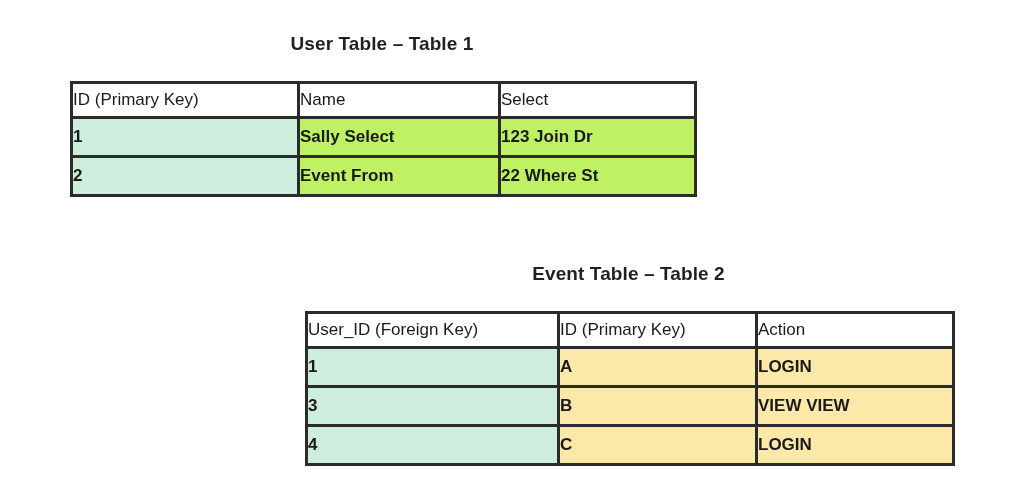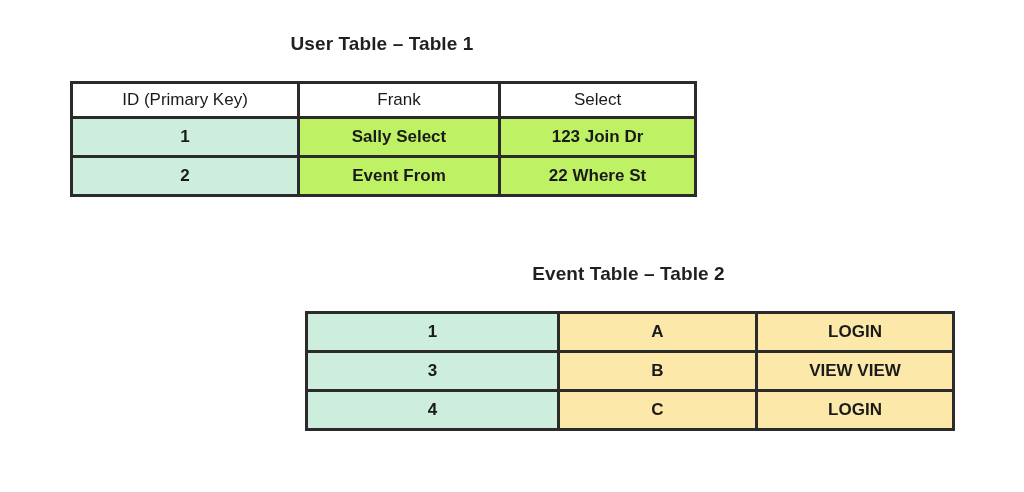--- a/index.html
+++ b/index.html
@@ -37,21 +37,20 @@
   
   .db-table {
     position: absolute;
     border-collapse: collapse;
     table-layout: fixed;
     border: 3px solid #2b2b2b;
     background: #ffffff;
   }
   .db-table td {
     border: 3px solid #2b2b2b;
-    text-align: center;
     vertical-align: middle;
     font-size: 17px;
     padding: 0;
     line-height: 1.1;
   }
   .db-table .hdr {
     background: #ffffff;
     font-weight: normal;
     height: 32px;
     font-size: 17px;
@@ -88,21 +87,21 @@
 
   <table class="db-table" id="user-table">
     <colgroup>
       <col class="c0">
         <col class="c1">
         <col class="c2">
     </colgroup>
     <tbody>
       <tr>
         <td class="hdr">ID (Primary Key)</td>
-        <td class="hdr">Frank</td>
+        <td class="hdr">Name</td>
         <td class="hdr">Select</td>
       </tr>
       <tr>
         <td class="cell fill-green">1</td>
         <td class="cell fill-blue">Sally Select</td>
         <td class="cell fill-blue">123 Join Dr</td>
       </tr>
       <tr>
         <td class="cell fill-green">2</td>
         <td class="cell fill-blue">Event From</td>
@@ -114,20 +113,25 @@
   <div class="table-title" id="title-event">Event Table – Table 2</div>
 
   <table class="db-table" id="event-table">
     <colgroup>
       <col class="c0">
         <col class="c1">
         <col class="c2">
     </colgroup>
     <tbody>
       <tr>
+        <td class="hdr">User_ID (Foreign Key)</td>
+        <td class="hdr">ID (Primary Key)</td>
+        <td class="hdr">Action</td>
+      </tr>
+      <tr>
         <td class="cell fill-green">1</td>
         <td class="cell fill-yellow">A</td>
         <td class="cell fill-yellow">LOGIN</td>
       </tr>
       <tr>
         <td class="cell fill-green">3</td>
         <td class="cell fill-yellow">B</td>
         <td class="cell fill-yellow">VIEW VIEW</td>
       </tr>
       <tr>

